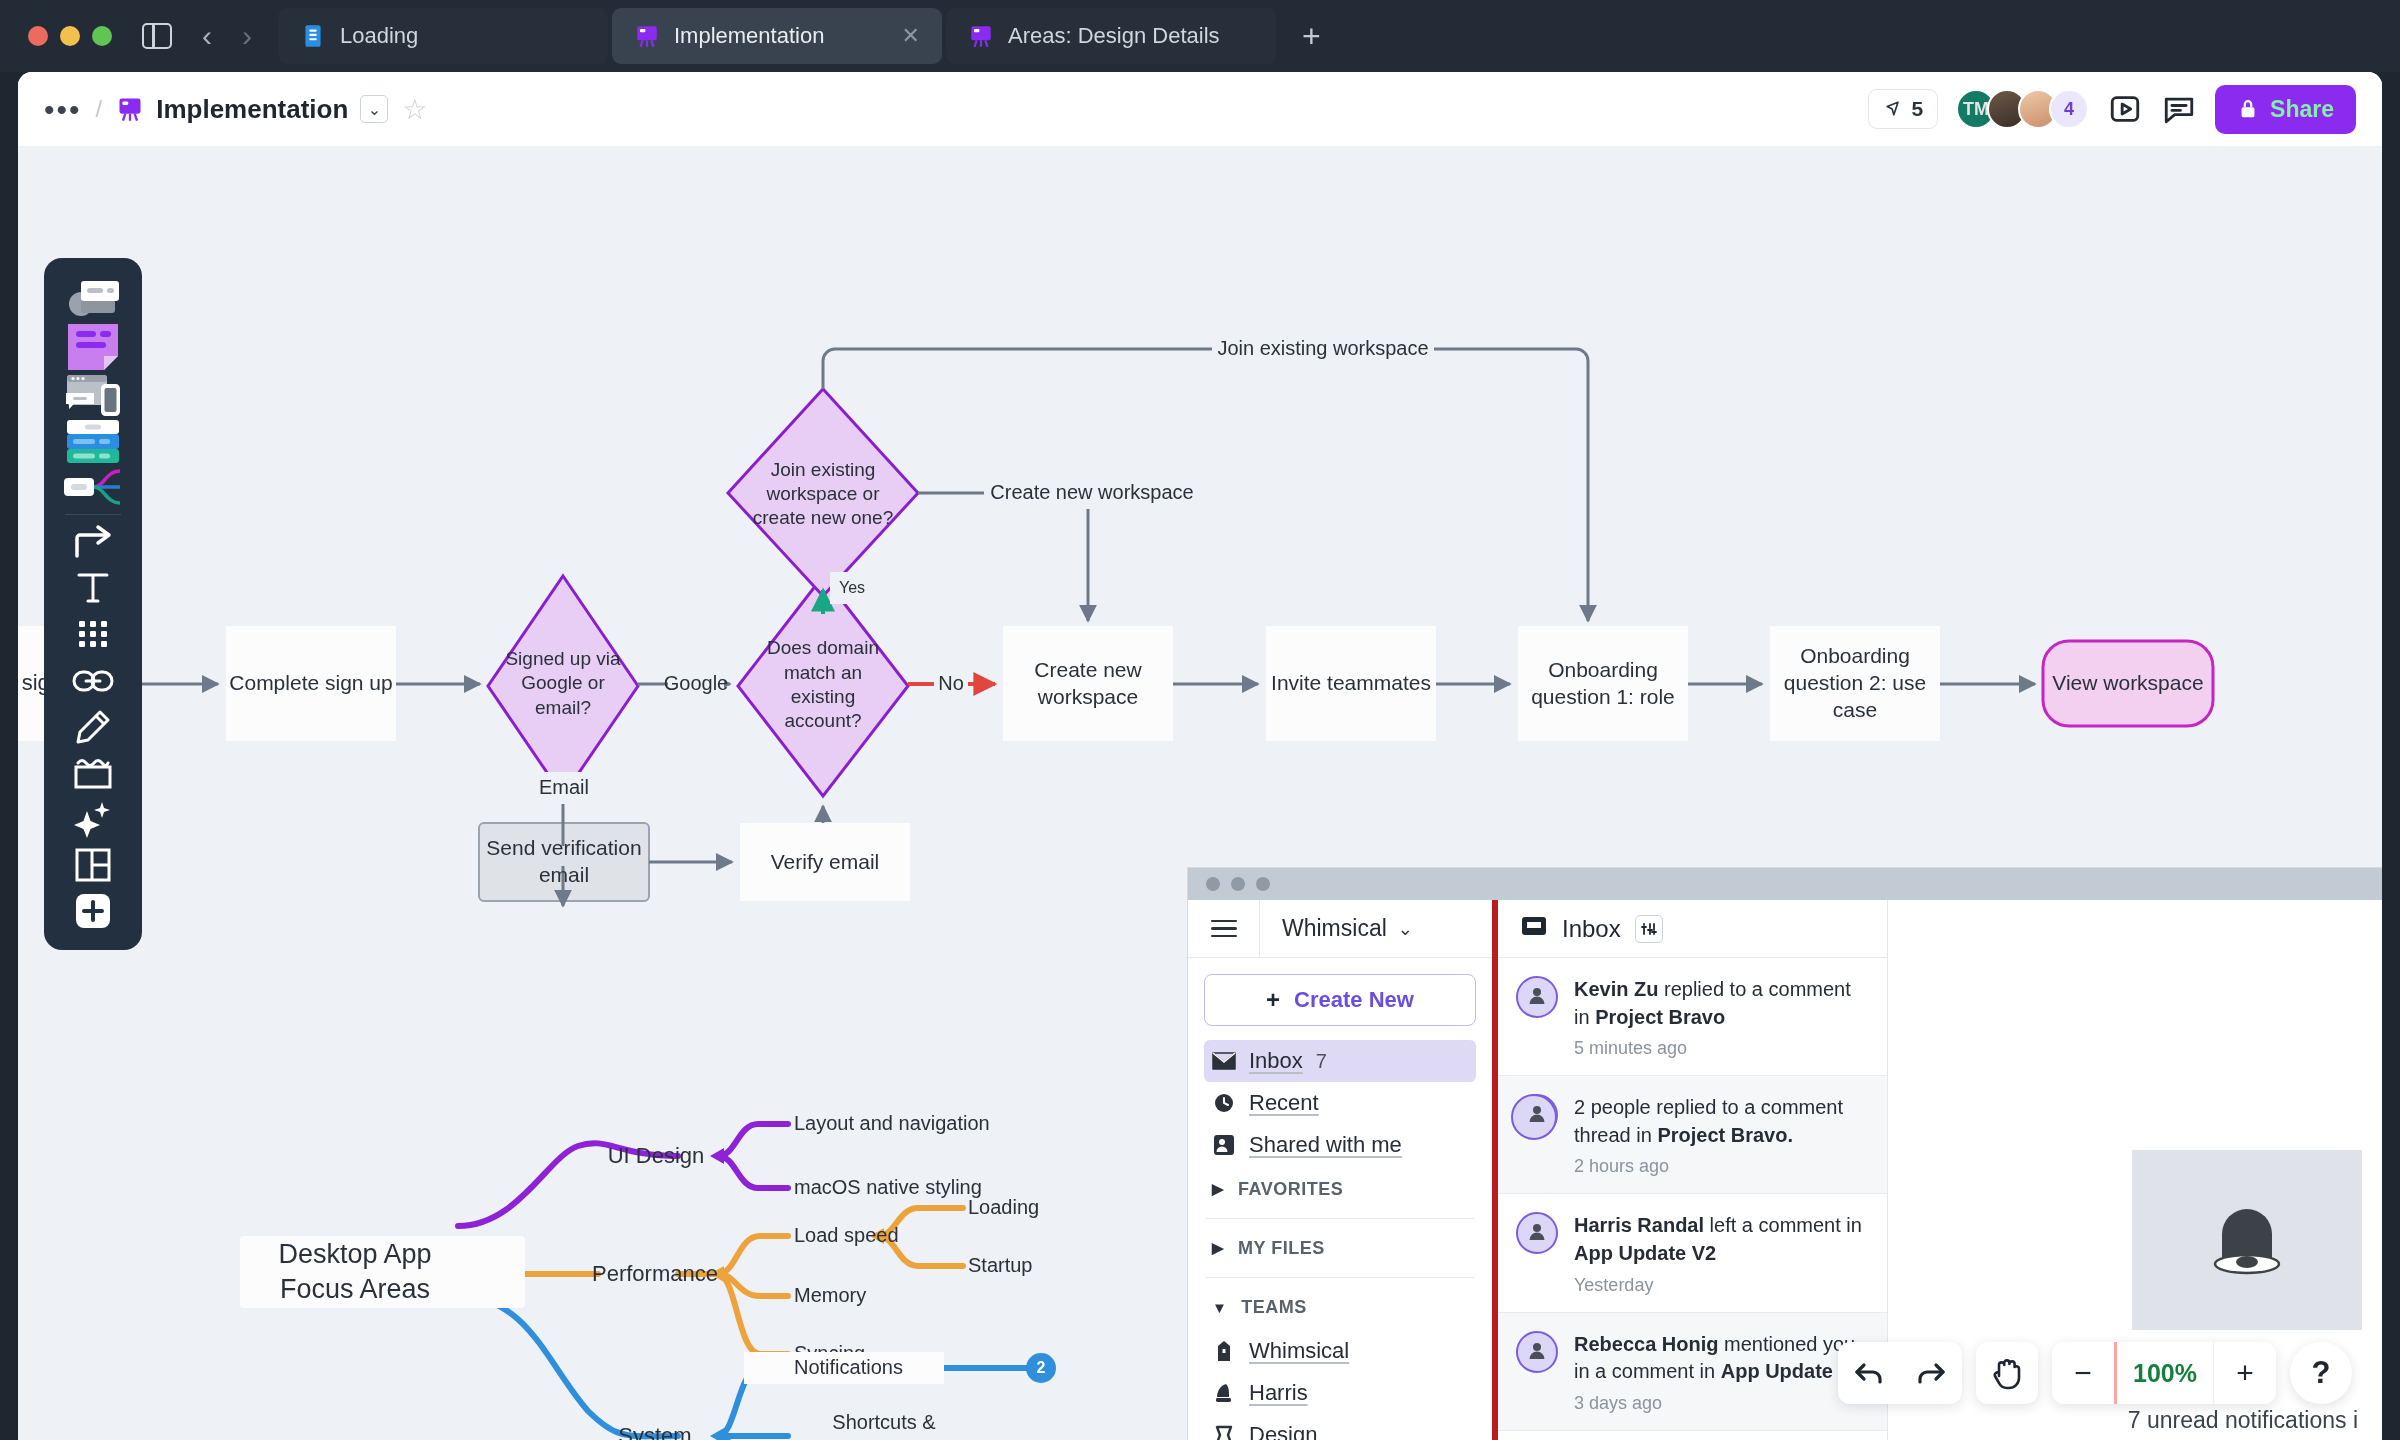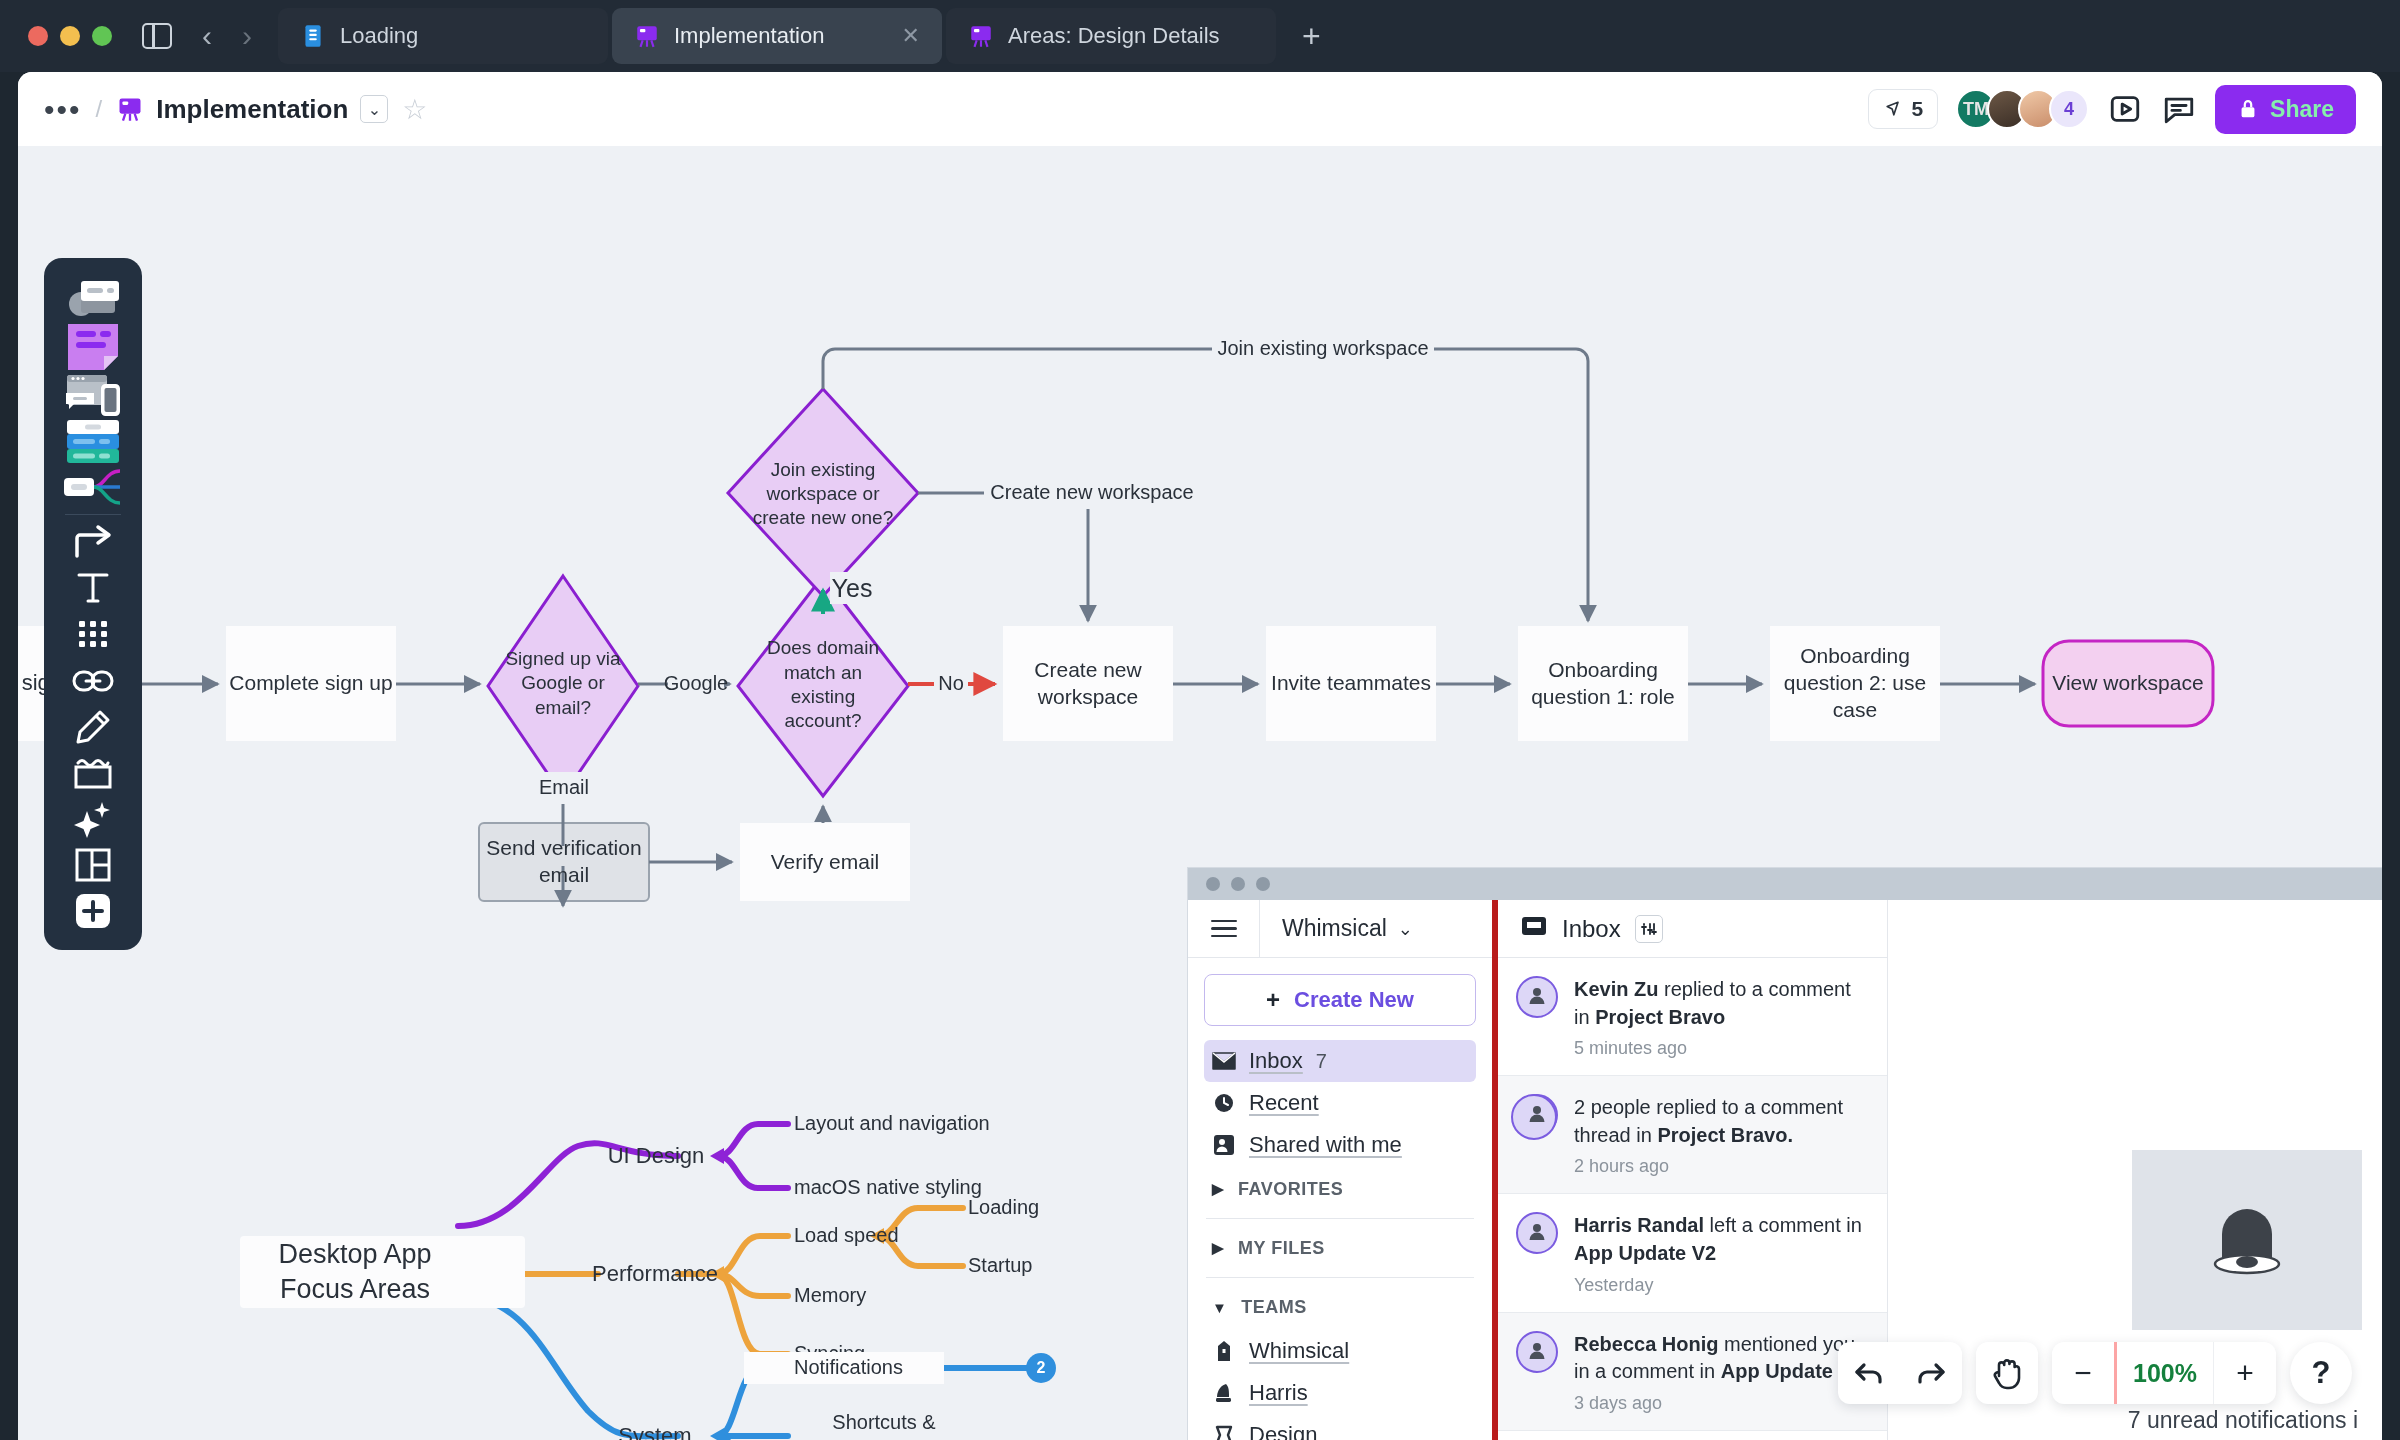--- a/index.html
+++ b/index.html
@@ -371,21 +371,21 @@
         </div>
 
       <div class="nodetext" style="left:515px;top:626px;width:62px;height:32px;font-size:20px;background:#eef1f5;">
         <span>Email</span>
         </div>
 
       <div class="nodetext" style="left:916px;top:522px;width:34px;height:32px;font-size:20px;background:#eef1f5;">
         <span>No</span>
         </div>
 
-      <div class="nodetext" style="left:812px;top:426px;width:44px;height:32px;font-size:25px;background:#eef1f5;">
+      <div class="nodetext" style="left:812px;top:426px;width:44px;height:32px;font-size:16px;background:#eef1f5;">
         <span>Yes</span>
         </div>
 
       <div class="nodetext" style="left:966px;top:331px;width:216px;height:32px;font-size:20px;background:#eef1f5;">
         <span>Create new workspace</span>
         </div>
 
       <div class="nodetext" style="left:1194px;top:187px;width:222px;height:32px;font-size:20px;background:#eef1f5;">
         <span>Join existing workspace</span>
         </div>

